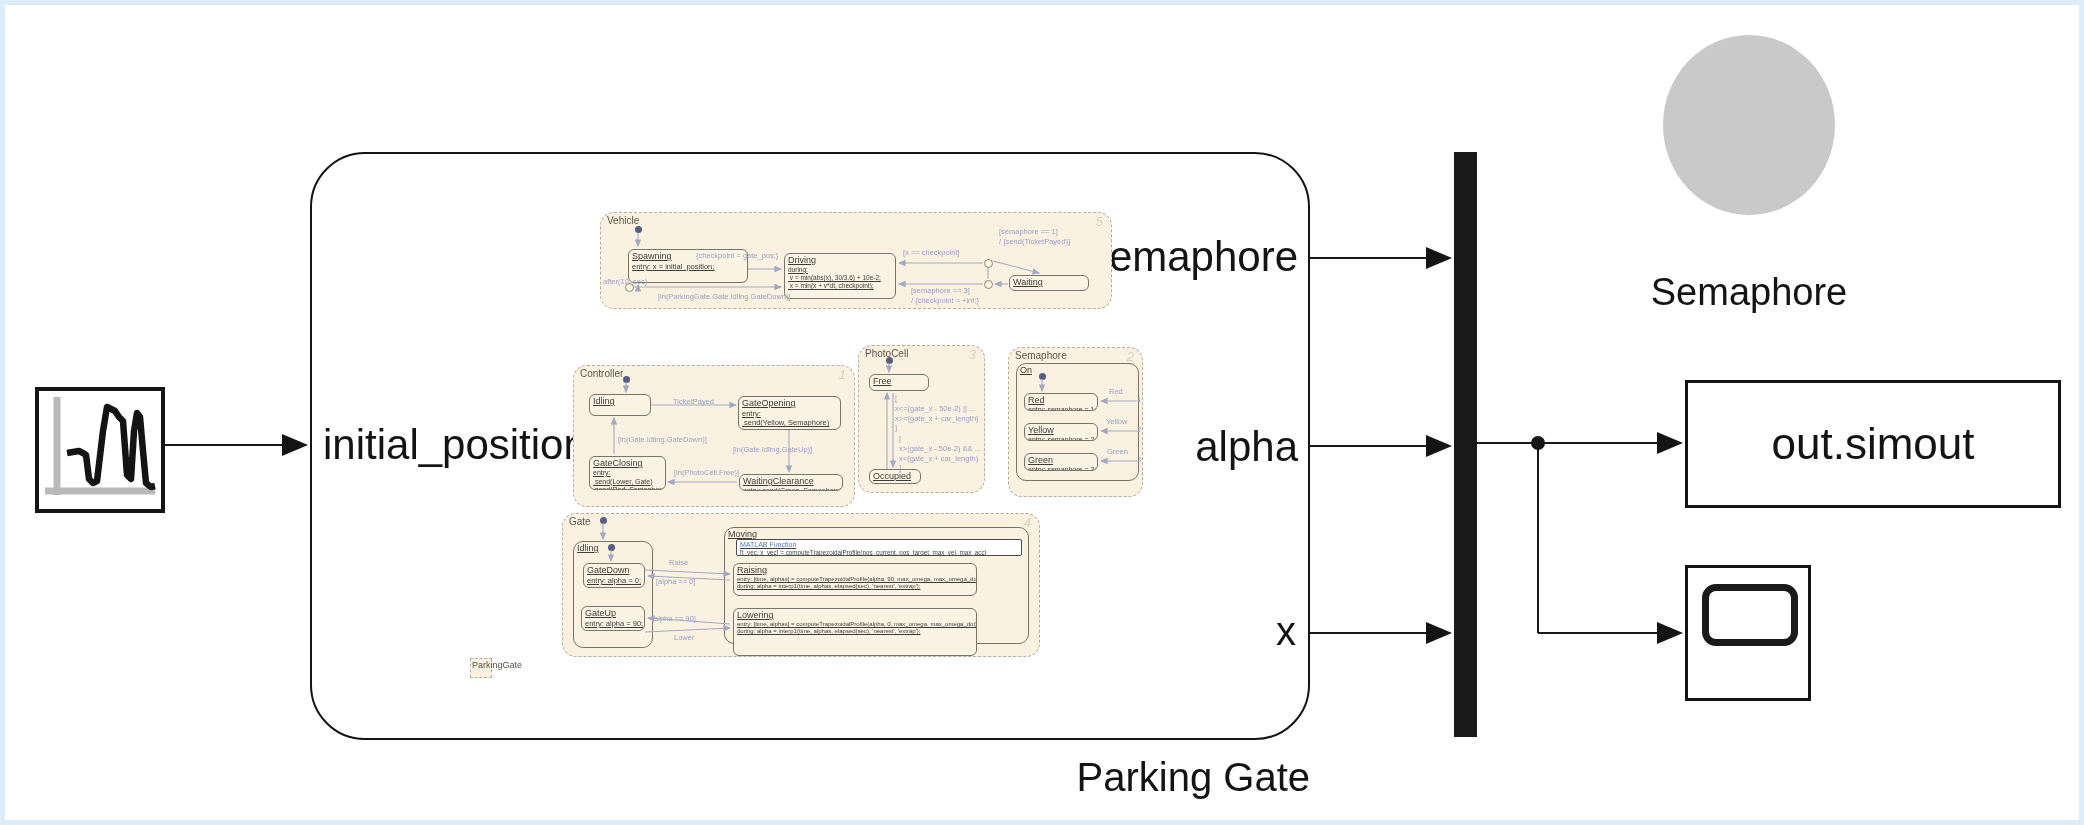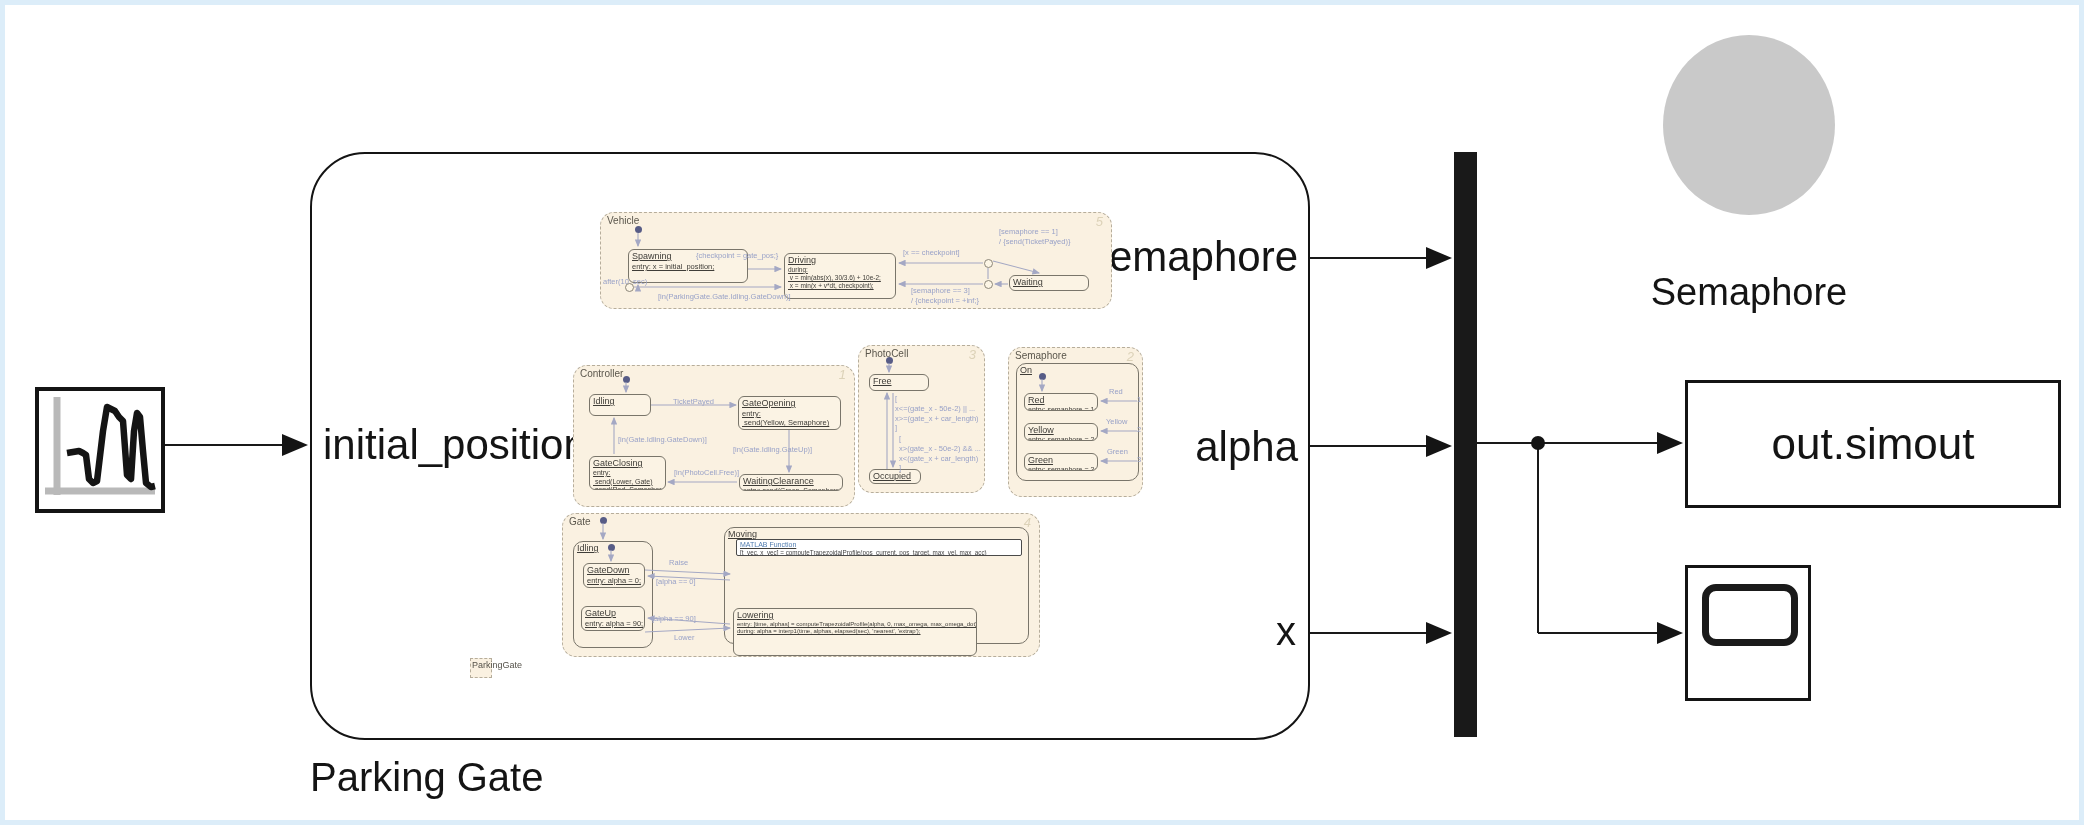--- a/index.html
+++ b/index.html
@@ -7,21 +7,21 @@
   .abs{position:absolute;}
   
   #signal-editor{left:30px;top:382px;width:130px;height:126px;border:4px solid #141414;background:#fff;box-sizing:border-box;}
   #subsystem{left:305px;top:147px;width:1000px;height:588px;border:2.5px solid #141414;border-radius:55px;background:#fff;box-sizing:border-box;}
   #mux-bar{left:1449px;top:147px;width:23px;height:585px;background:#191919;}
   #out-block{left:1680px;top:375px;width:376px;height:128px;border:3px solid #141414;background:#fff;box-sizing:border-box;display:flex;align-items:center;justify-content:center;font-size:44px;color:#141414;}
   #scope-block{left:1680px;top:560px;width:126px;height:136px;border:3px solid #141414;background:#fff;box-sizing:border-box;}
   #scope-screen{left:14px;top:16px;width:96px;height:62px;border:7px solid #1a1a1a;border-radius:14px;box-sizing:border-box;background:#fff;}
   #lamp-circle{left:1658px;top:30px;width:172px;height:180px;border-radius:50%;background:#c9c9c9;}
   #lamp-label{left:1604px;top:266px;width:280px;text-align:center;font-size:38px;color:#141414;}
-  #subsystem-label{left:305px;top:750px;width:1000px;text-align:left;font-size:40px;color:#141414;}
+  #subsystem-label{left:305px;top:750px;width:1000px;text-align:right;font-size:40px;color:#141414;}
   .port-label{font-size:42px;color:#141414;white-space:nowrap;}
   #lbl-initial{left:318px;top:416px;}
   #lbl-semaphore{left:900px;top:228px;width:393px;text-align:right;}
   #lbl-alpha{left:900px;top:418px;width:393px;text-align:right;}
   #lbl-x{left:900px;top:604px;width:391px;text-align:right;font-size:40px;}
   #mini-box{left:465px;top:653px;width:22px;height:20px;border:1px dashed #b6ad9b;background:#faf1e1;box-sizing:border-box;}
   #mini-label{left:467px;top:655px;font-size:9px;color:#55524a;white-space:nowrap;}
   
   .chart{position:absolute;background:#faf1e1;border:1.5px dashed #b6ad9b;border-radius:14px;box-sizing:border-box;}
   .chart-title{position:absolute;top:2px;left:6px;font-size:10px;color:#5a564c;}
@@ -228,20 +228,25 @@
           <div class="st-b">[t_vec, x_vec] = computeTrapezoidalProfile(pos_current, pos_target, max_vel, max_acc)</div>
         </div>
         <div class="state" style="left: 20px; top: 49px; width: 62px; height: 25px;">
           <div class="st-t">GateDown</div>
           <div class="st-b">entry: alpha = 0;</div>
         </div>
         <div class="state" style="left: 18px; top: 92px; width: 64px; height: 25px;">
           <div class="st-t">GateUp</div>
           <div class="st-b">entry: alpha = 90;</div>
         </div>
+        <div class="state" style="left: 170px; top: 49px; width: 244px; height: 33px;">
+          <div class="st-t">Raising</div>
+          <div class="st-b" style="font-size: 6px;">entry: [time, alphas] = computeTrapezoidalProfile(alpha, 90, max_omega, max_omega_dot);</div>
+          <div class="st-b" style="font-size: 6px;">during: alpha = interp1(time, alphas, elapsed(sec), 'nearest', 'extrap');</div>
+        </div>
         <div class="state" style="left: 170px; top: 94px; width: 244px; height: 48px;">
           <div class="st-t">Lowering</div>
           <div class="st-b" style="font-size: 6px;">entry: [time, alphas] = computeTrapezoidalProfile(alpha, 0, max_omega, max_omega_dot);</div>
           <div class="st-b" style="font-size: 6px;">during: alpha = interp1(time, alphas, elapsed(sec), 'nearest', 'extrap');</div>
         </div>
         <div class="note" style="left: 106px; top: 44px;">Raise</div>
         <div class="note" style="left: 93px; top: 63px;">[alpha == 0]</div>
         <div class="note" style="left: 89px; top: 100px;">[alpha == 90]</div>
         <div class="note" style="left: 111px; top: 119px;">Lower</div>
         <div class="sf-dot" style="left: 36.5px; top: 2.5px;"></div>

